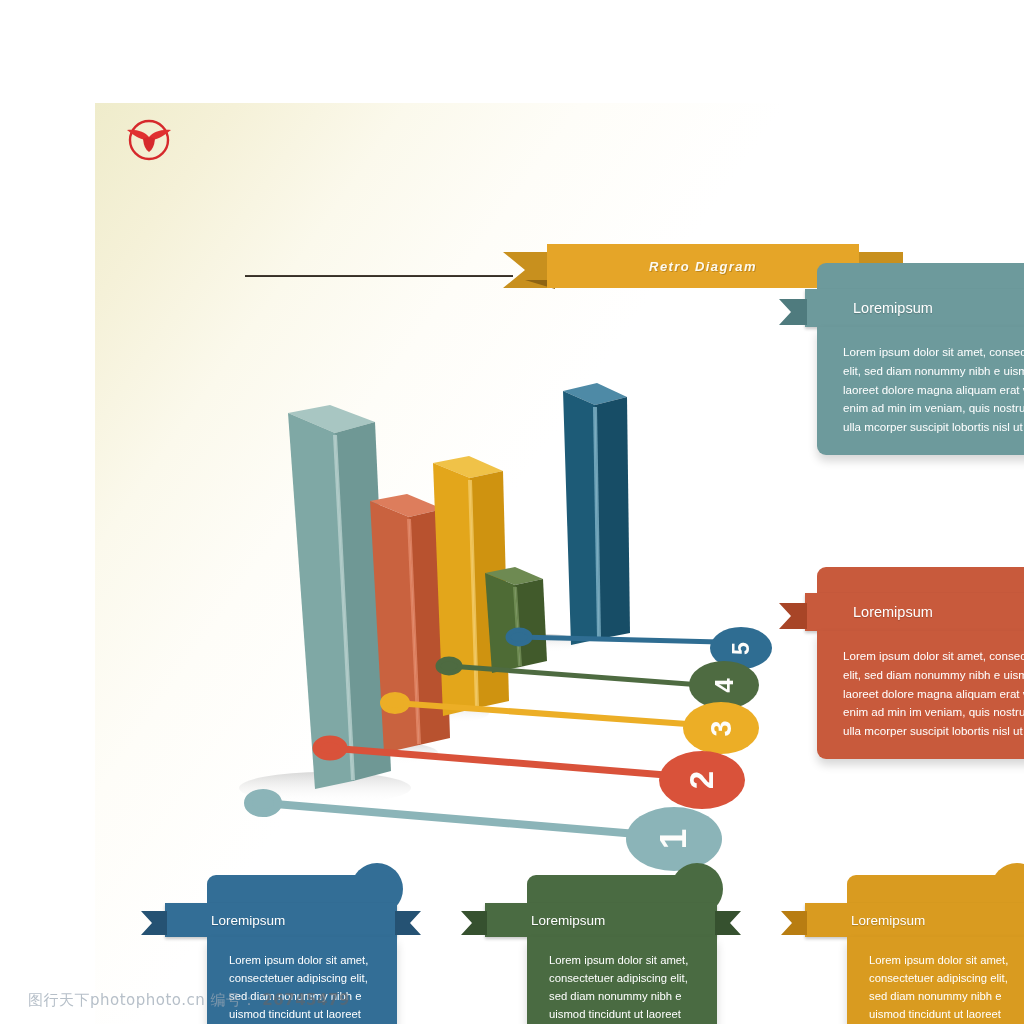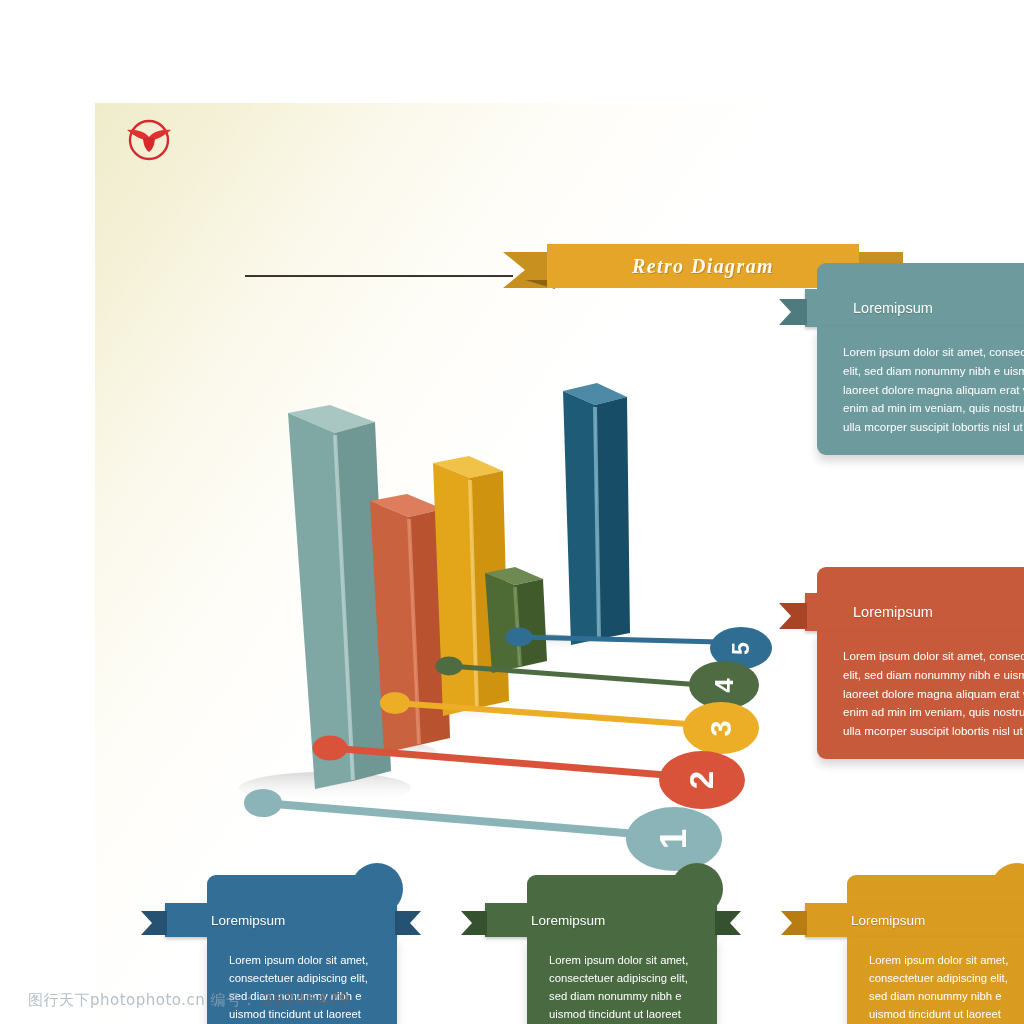--- a/index.html
+++ b/index.html
@@ -39,22 +39,22 @@
       clip-path: polygon(0 0, 52px 0, 52px 36px, 30px 18px, 52px 36px, 0 36px); }
   .rb-fold { position: absolute; top: 36px; width: 30px; height: 9px; background: #8e6413; }
   .rb-fold.left  { left: 22px;  clip-path: polygon(0 0, 30px 0, 30px 9px); }
   .rb-fold.right { right: 22px; clip-path: polygon(0 0, 30px 0, 0 9px); }
   #rb-body {
     position: absolute; left: 44px; top: 0; width: 312px; height: 44px;
     background: #e5a528;
     display: flex; align-items: center; justify-content: center;
   }
   #rb-title {
-    color: #fdfaf0; font-family: Liberation Serif, serif;
-    font-size: 20px; font-weight: bold; font-style: italic;
+    color: #fdfaf0; font-family: Liberation Sans, sans-serif;
+    font-size: 13px; font-weight: bold; font-style: italic;
     letter-spacing: 1.4px;
     text-shadow: 1px 1px 0 rgba(120,80,10,.35);
     text-align: right;
   }
 
   
   #chart { position: absolute; left: 80px; top: 180px; width: 470px; height: 530px; }
   #chart svg { display: block; overflow: visible; }
 
   

